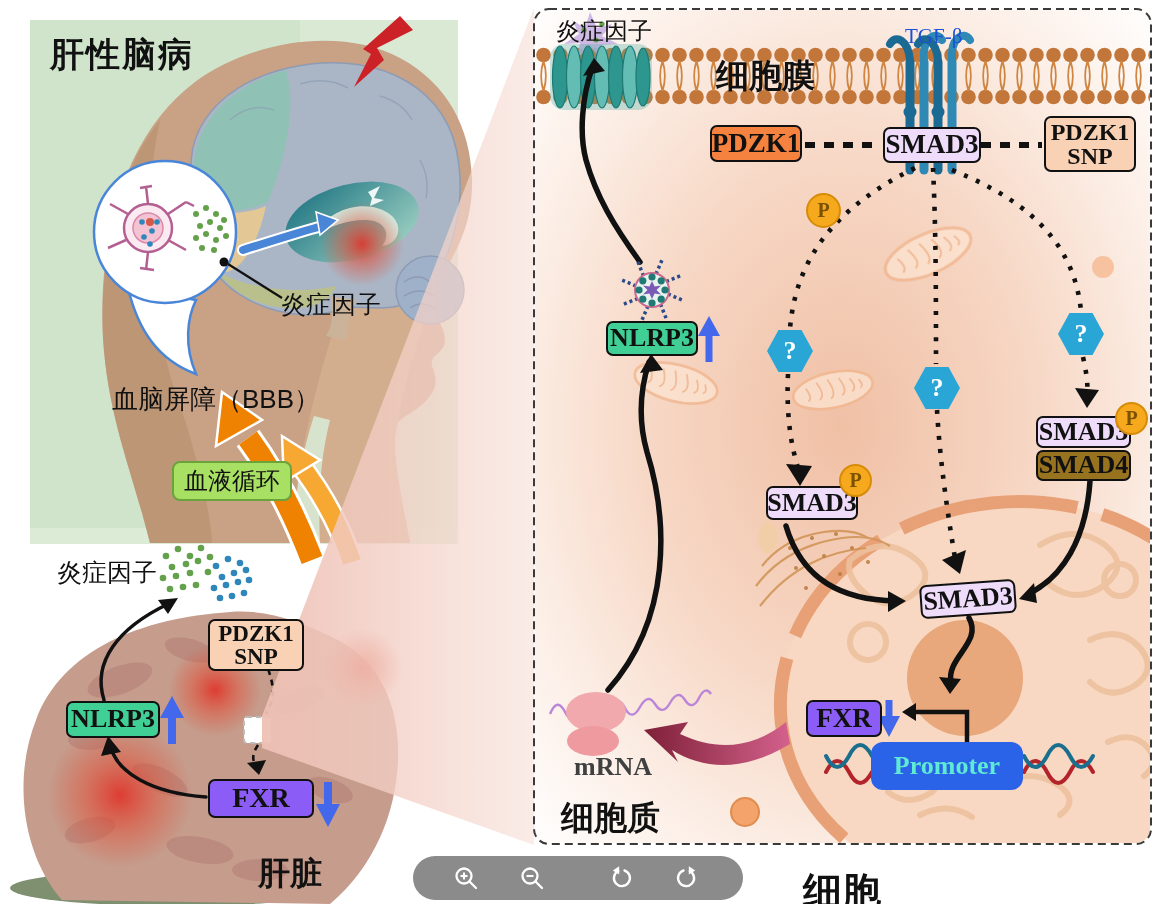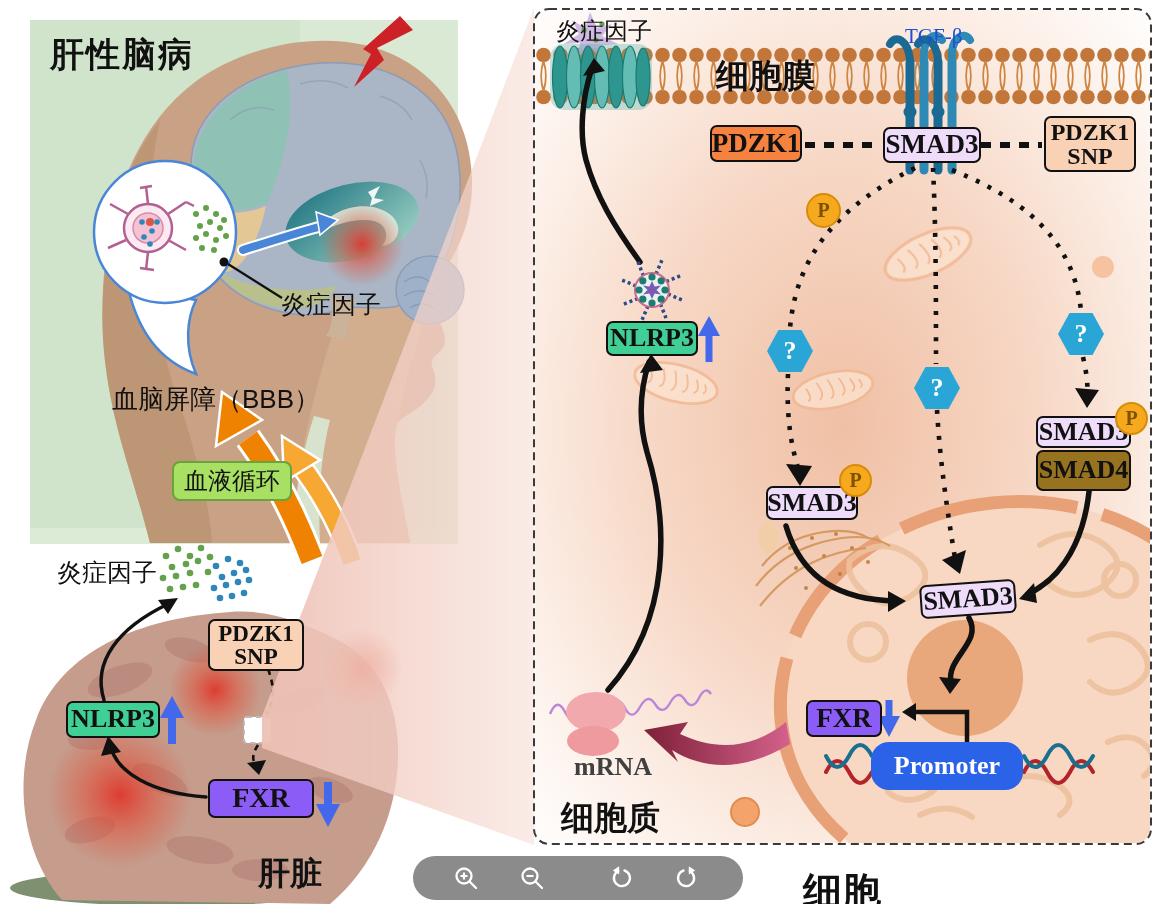--- a/index.html
+++ b/index.html
@@ -10,21 +10,21 @@
   .cjk{color:#111;font-weight:bold;white-space:nowrap;}
   .pbox{position:absolute;z-index:3;border:2.5px solid #111;border-radius:7px;box-sizing:border-box;
         display:flex;flex-direction:column;align-items:center;justify-content:center;line-height:1.02;
         font-family:"Liberation Serif","DejaVu Serif",serif;font-weight:bold;color:#111;}
   .bg-green{background:#40d096;}
   .bg-peach{background:#f9d2b5;}
   .bg-lav{background:#8b5cf6;}
   .bg-purple{background:#eedcfa;}
   .bg-orange{background:#f5823e;}
   .bg-olive{background:#97721f;}
-  .bg-blue{background:#2a62e8;border:none;color:#ffffff;border-radius:18px;}
+  .bg-blue{background:#2a62e8;border:none;color:#5eead4;border-radius:12px;}
   .bg-circ{background:#a8e063;border:2px solid #6aa23c;border-radius:8px;font-family:"Liberation Sans","DejaVu Sans",sans-serif;}
   .pcirc{position:absolute;z-index:4;width:35px;height:35px;border-radius:50%;background:#f7a91d;
          border:2.5px solid #d68c08;box-sizing:border-box;display:flex;align-items:center;justify-content:center;
          font:bold 20px "Liberation Serif","DejaVu Serif",serif;color:#7c5100;}
   .hex{position:absolute;z-index:4;width:46px;height:42px;background:#2aa6d6;
        clip-path:polygon(25% 0,75% 0,100% 50%,75% 100%,25% 100%,0 50%);
        display:flex;align-items:center;justify-content:center;
        font:bold 26px "Liberation Serif","DejaVu Serif",serif;color:#fff;}
   #toolbar{position:absolute;z-index:5;left:413px;top:856px;width:330px;height:44px;border-radius:22px;
            background:#8b8b8b;display:flex;align-items:center;}
@@ -441,21 +441,21 @@
 <div class="hex" style="left:767px;top:330px;">?</div>
 <div class="hex" style="left:914px;top:367px;">?</div>
 <div class="hex" style="left:1058px;top:313px;">?</div>
 
 <div class="pbox bg-green" style="left:606px;top:321px;width:92px;height:35px;font-size:26px;">NLRP3</div>
 
 <div class="pbox bg-purple" style="left:766px;top:486px;width:92px;height:34px;font-size:26px;">SMAD3</div>
 <div class="pcirc" style="left:839px;top:464px;width:33px;height:33px;">P</div>
 
 <div class="pbox bg-purple" style="left:1036px;top:416px;width:95px;height:32px;font-size:26px;">SMAD3</div>
-<div class="pbox bg-olive" style="left:1036px;top:450px;width:95px;height:41px;font-size:26px;">SMAD4</div>
+<div class="pbox bg-olive" style="left:1036px;top:450px;width:95px;height:31px;font-size:26px;">SMAD4</div>
 <div class="pcirc" style="left:1115px;top:402px;width:33px;height:33px;">P</div>
 
 <div class="pbox bg-purple" style="left:920px;top:582px;width:96px;height:34px;font-size:26px;transform:rotate(-4deg);">SMAD3</div>
 
 <div class="pbox bg-lav" style="left:806px;top:700px;width:76px;height:37px;font-size:27px;">FXR</div>
 <div class="pbox bg-blue" style="left:871px;top:742px;width:152px;height:48px;font-size:26px;">Promoter</div>
 
 <div class="ov" style="left:574px;top:752px;font-size:26px;font-weight:bold;color:#404040;font-family:'Liberation Serif','DejaVu Serif',serif;">mRNA</div>
 <div class="ov cjk" style="left:561px;top:796px;font-size:33px;">细胞质</div>
 <div class="ov cjk" style="left:803px;top:865px;font-size:39px;">细胞</div>

